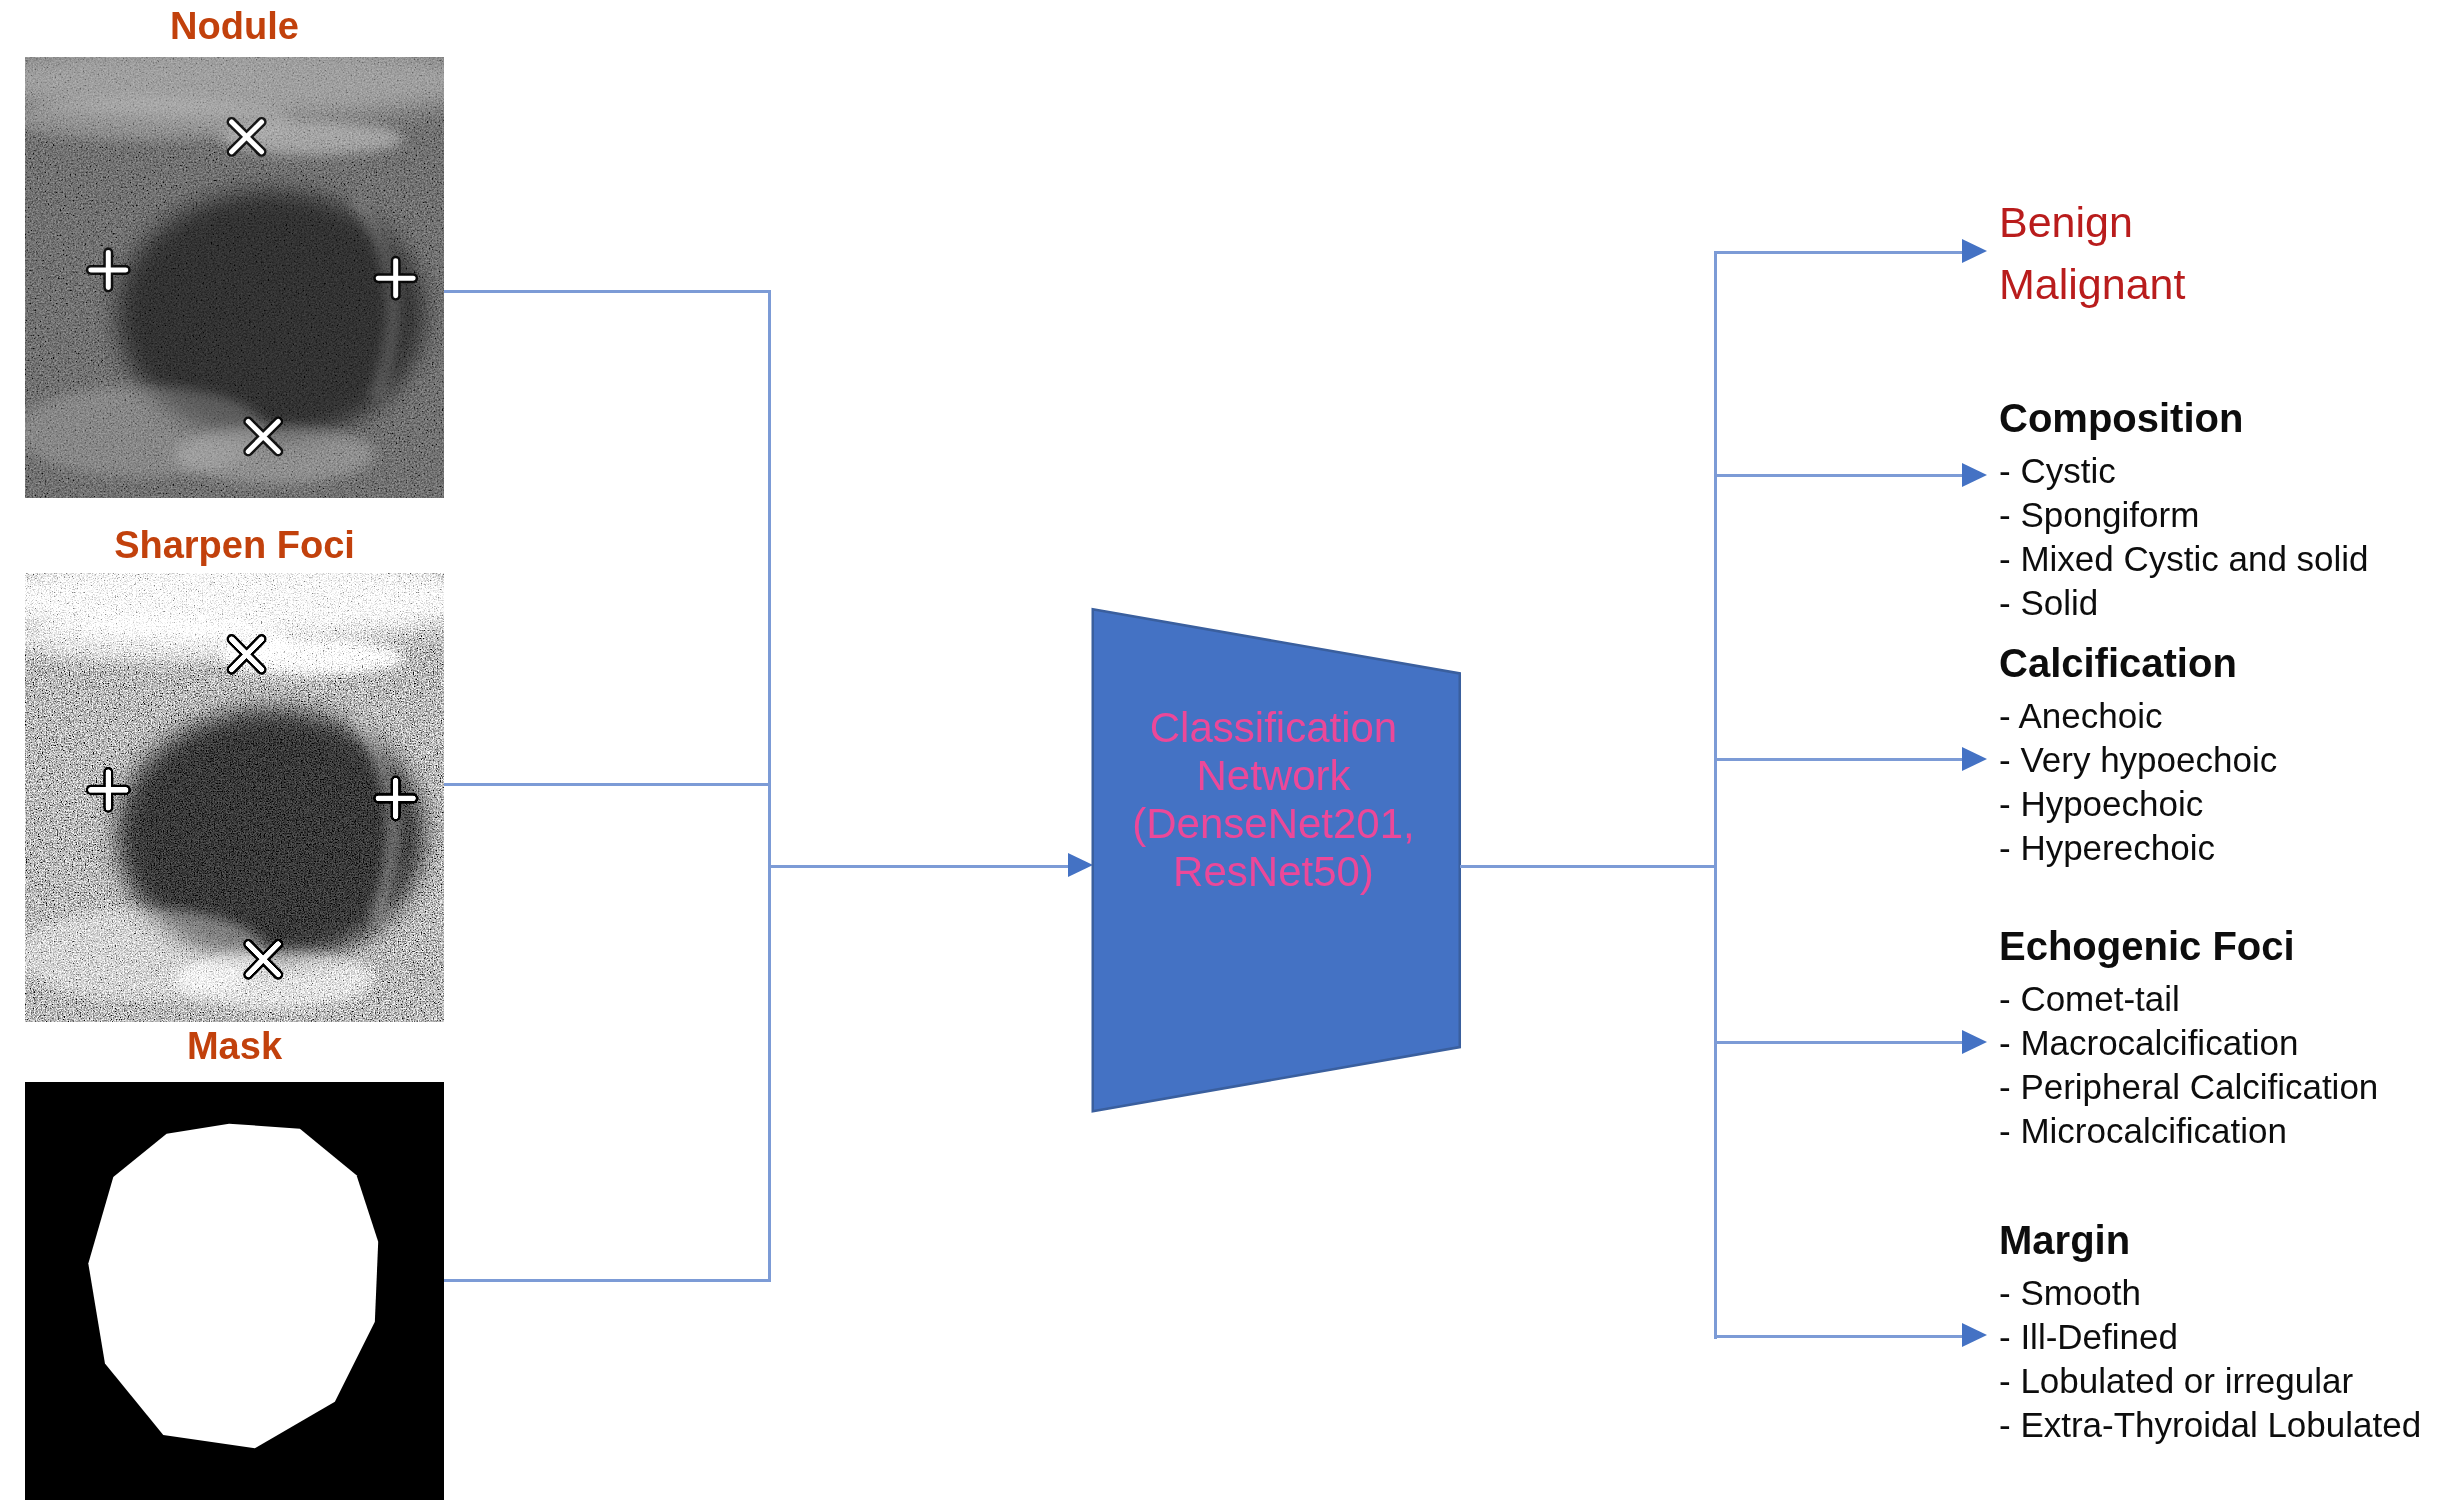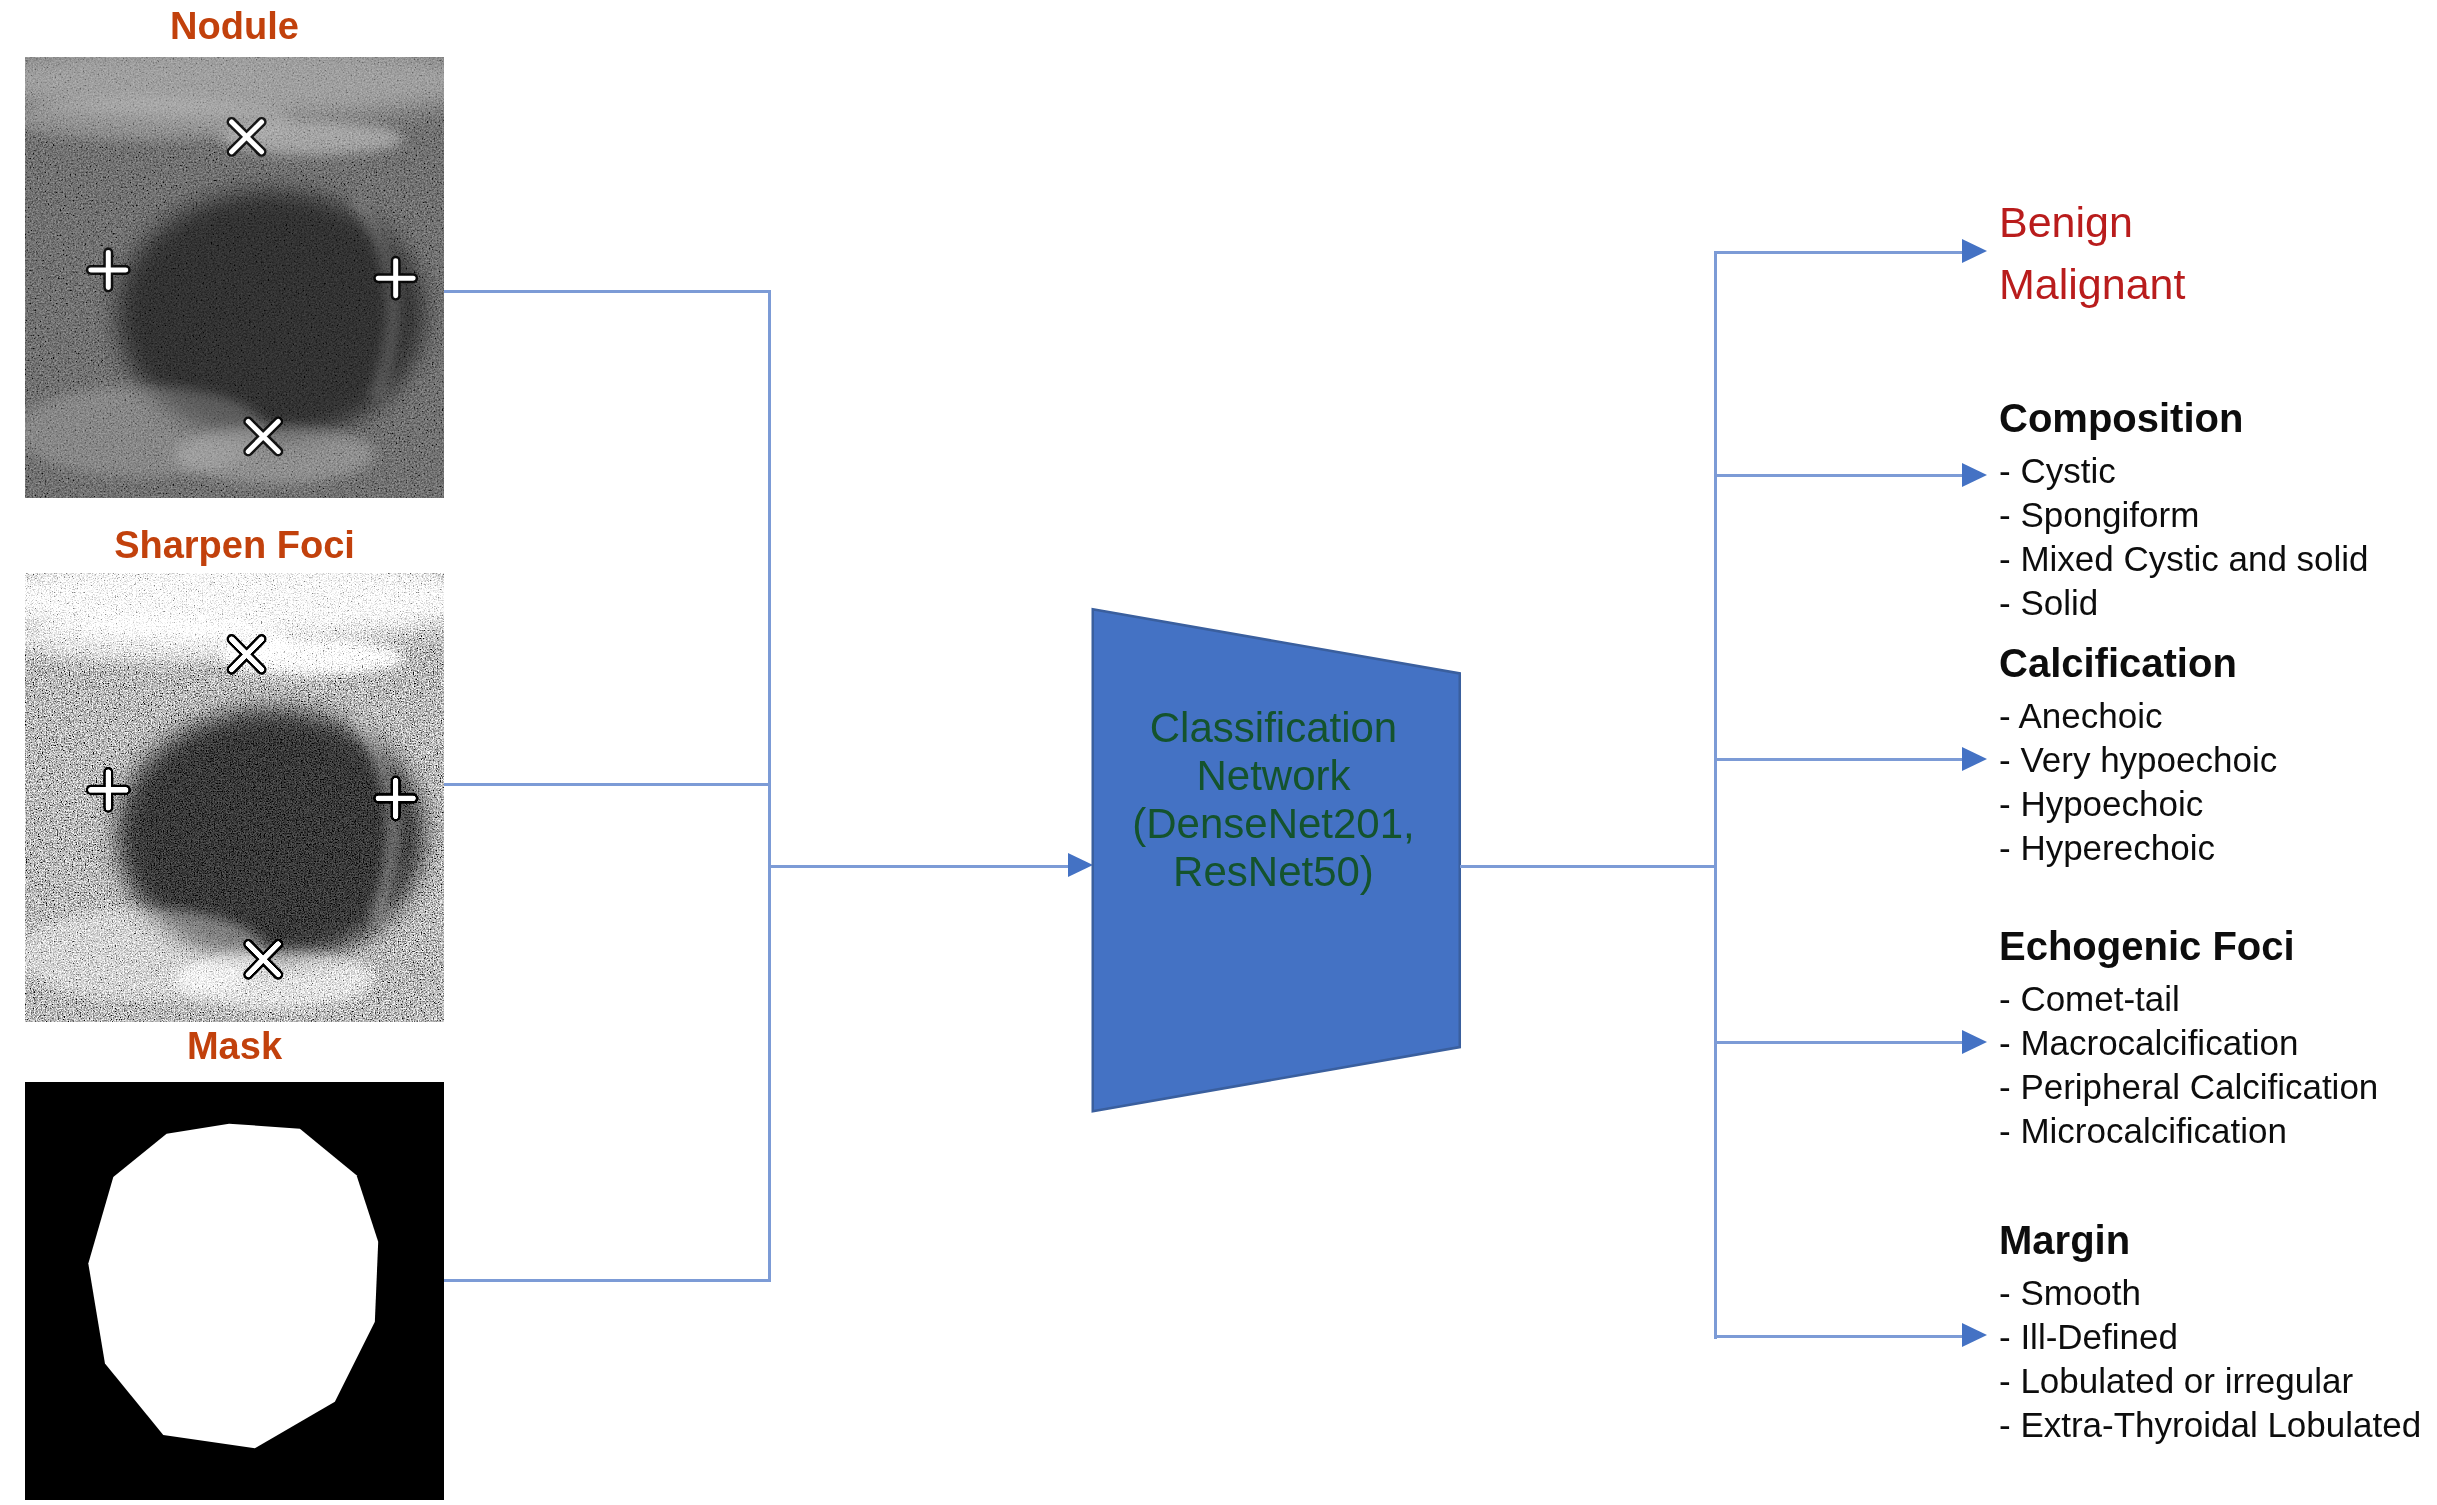--- a/index.html
+++ b/index.html
@@ -17,21 +17,21 @@
   .sharpen-fx{filter:contrast(1.45) brightness(1.18) saturate(0);}
   .hline{position:absolute;height:2.5px;background:#7C9BD6;}
   .vline{position:absolute;width:2.5px;background:#7C9BD6;}
   .ahead{
     position:absolute;width:0;height:0;
     border-top:12.5px solid transparent;border-bottom:12.5px solid transparent;
     border-left:25px solid #4472C4;
   }
   .trap-text{
     position:absolute;left:1097px;top:704px;width:353px;
-    text-align:center;font-size:42px;line-height:48px;color:#14532d;font-weight:400;
+    text-align:center;font-size:42px;line-height:48px;color:#ec4899;font-weight:400;
   }
   .out-binary{
     position:absolute;left:1999px;top:191px;
     font-size:43px;line-height:62px;color:#b91c1c;white-space:nowrap;
   }
   .out-group{position:absolute;left:1999px;white-space:nowrap;}
   .out-group .g-head{font-size:40px;font-weight:700;line-height:48px;margin:0 0 6.7px 0;color:#0d0d0d;}
   .out-group .g-item{font-size:35px;line-height:44px;color:#0d0d0d;}
 </style>
 </head>

